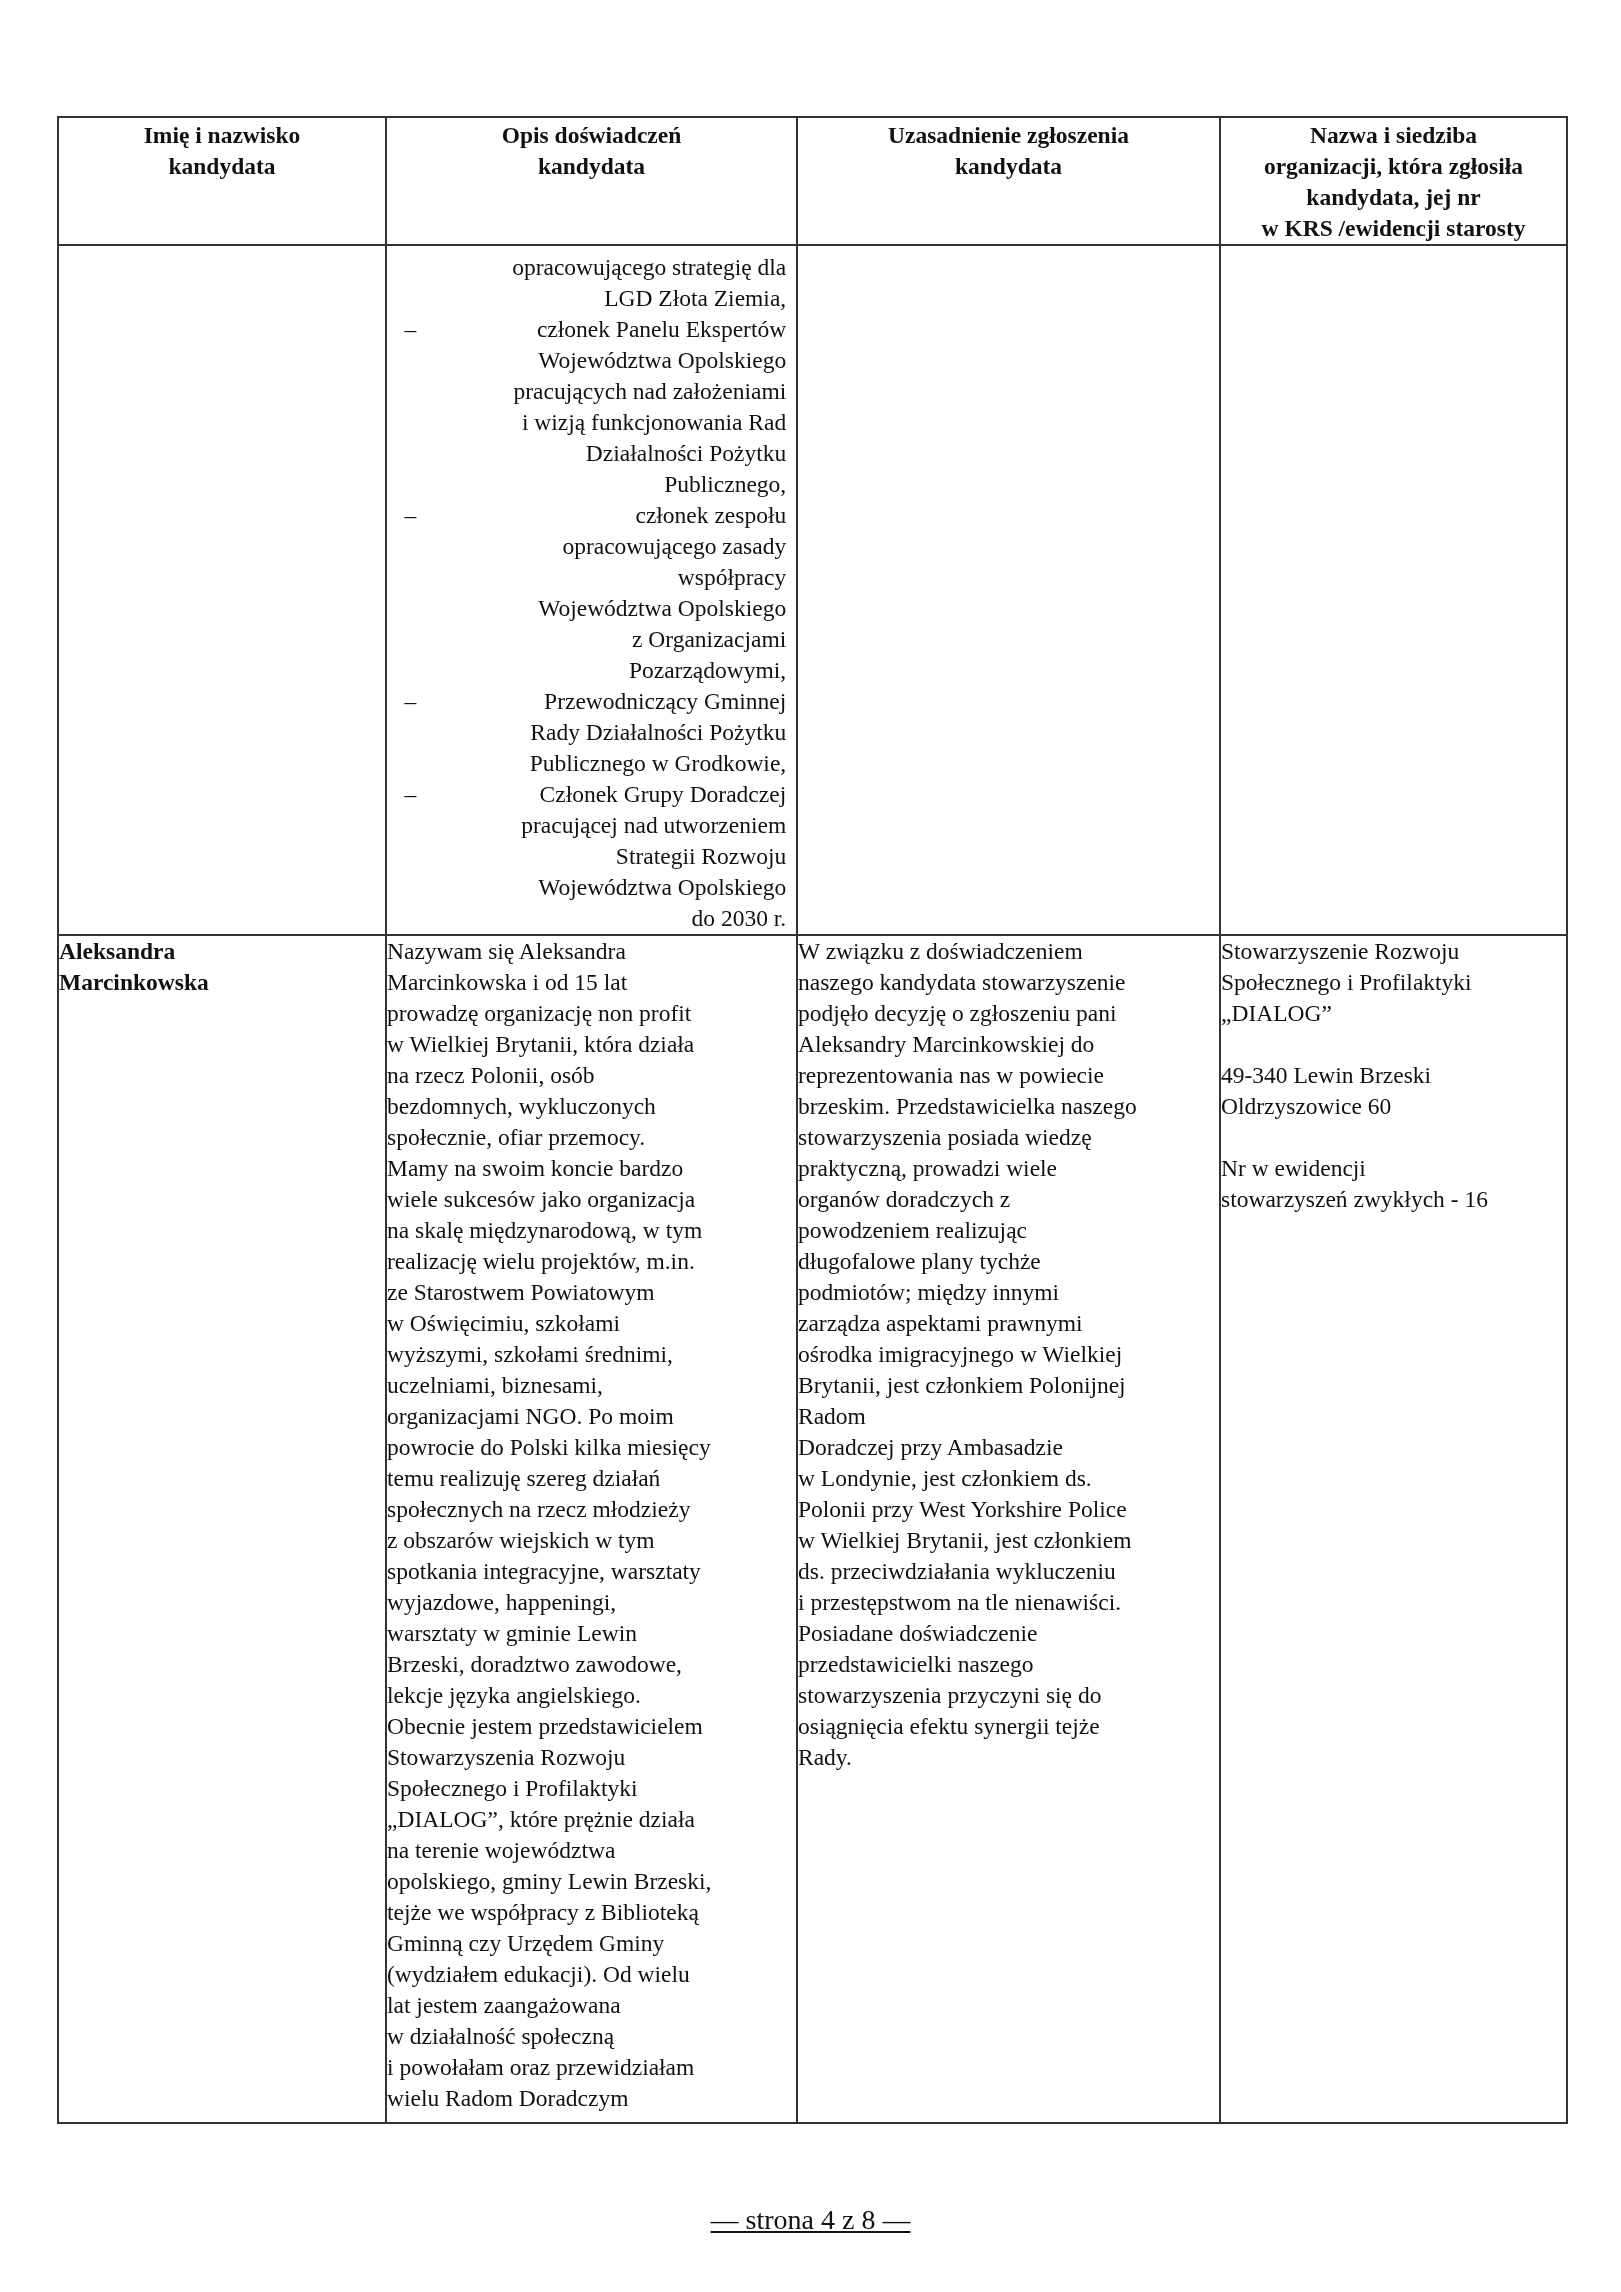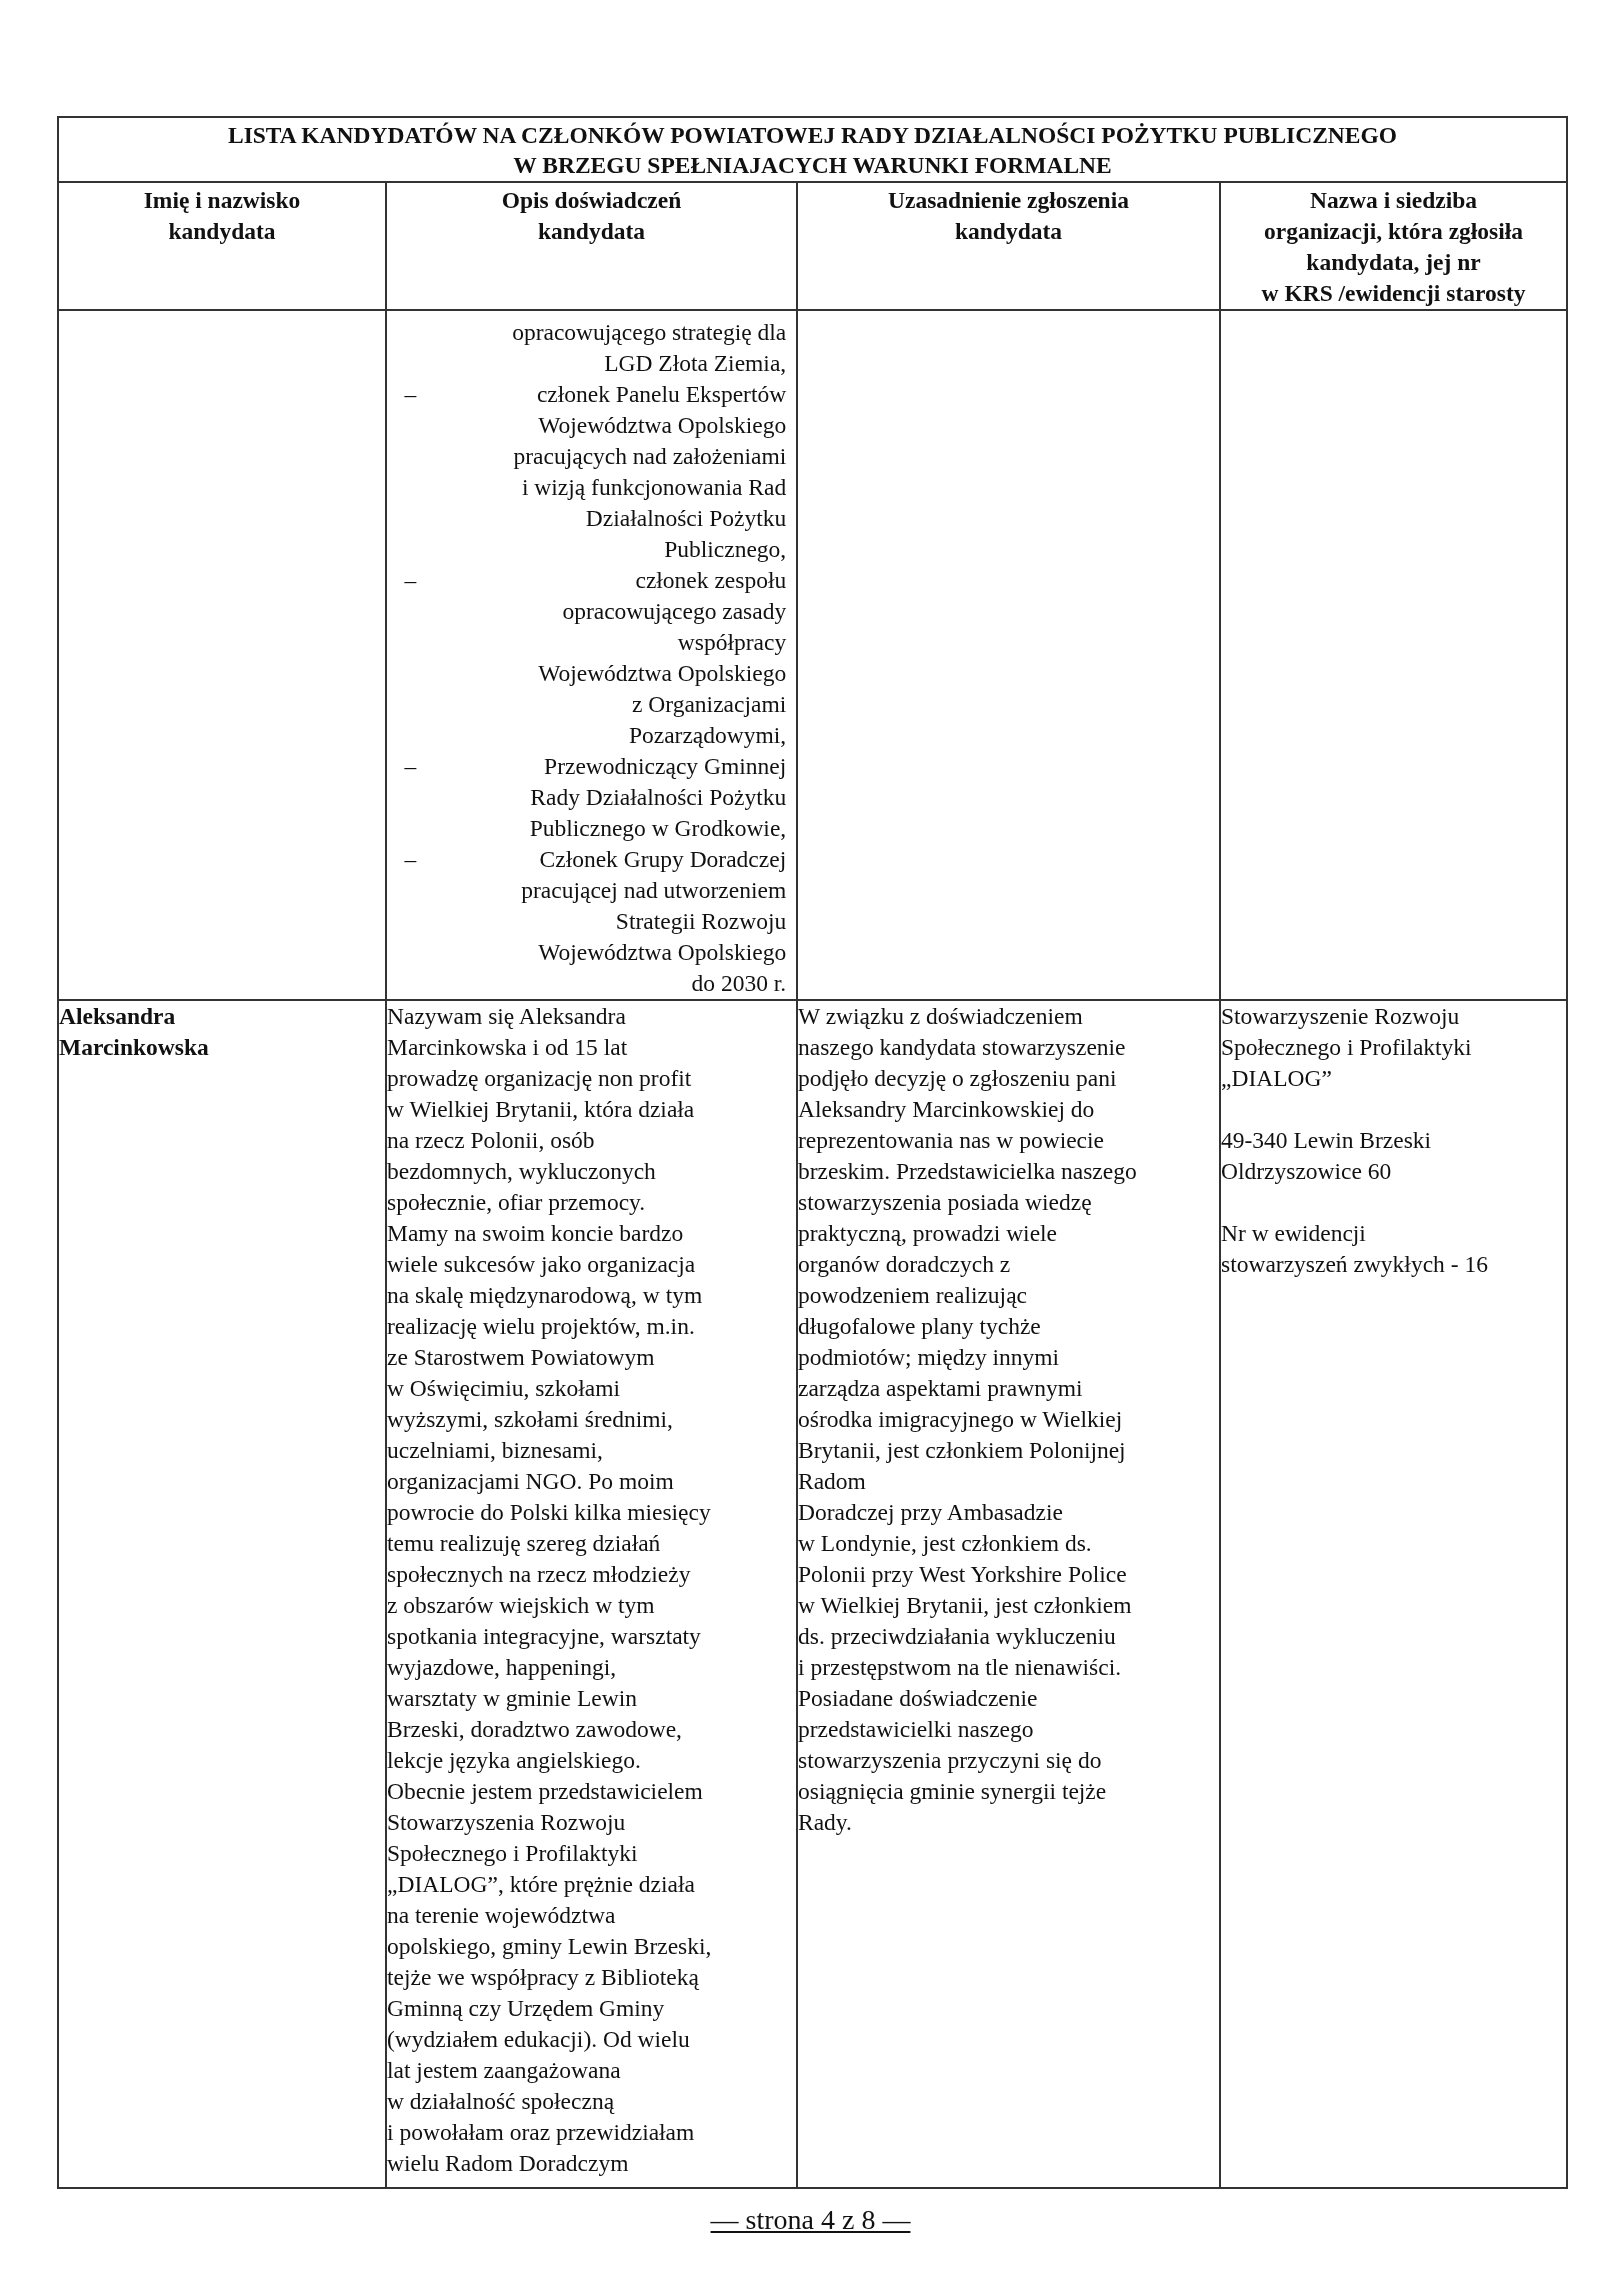--- a/index.html
+++ b/index.html
@@ -110,26 +110,20 @@
 <body>
 
 <table class="page-table">
   <colgroup>
     <col style="width:328px">
     <col style="width:411px">
     <col style="width:423px">
     <col style="width:347px">
   </colgroup>
   <tbody>
-      <tr>
-    <td colspan="4" class="title-cell">
-      <span class="title-line">LISTA KANDYDATÓW NA CZŁONKÓW POWIATOWEJ RADY DZIAŁALNOŚCI POŻYTKU PUBLICZNEGO</span>
-      <span class="title-line">W BRZEGU SPEŁNIAJACYCH WARUNKI FORMALNE</span>
-    </td>
-  </tr>
   <tr>
     <td class="header-cell">
       <span>Imię i nazwisko</span>
       <span>kandydata</span>
     </td>
     <td class="header-cell">
       <span>Opis doświadczeń</span>
       <span>kandydata</span>
     </td>
     <td class="header-cell">
@@ -255,21 +249,21 @@
             <span class="line">Radom</span>
             <span class="line">Doradczej przy Ambasadzie</span>
             <span class="line">w Londynie, jest członkiem ds.</span>
             <span class="line">Polonii przy West Yorkshire Police</span>
             <span class="line">w Wielkiej Brytanii, jest członkiem</span>
             <span class="line">ds. przeciwdziałania wykluczeniu</span>
             <span class="line">i przestępstwom na tle nienawiści.</span>
             <span class="line">Posiadane doświadczenie</span>
             <span class="line">przedstawicielki naszego</span>
             <span class="line">stowarzyszenia przyczyni się do</span>
-            <span class="line">osiągnięcia gminie synergii tejże</span>
+            <span class="line">osiągnięcia efektu synergii tejże</span>
             <span class="line">Rady.</span>
           </div>
     </td>
     <td class="body-cell cand-org">
       <div class="org-block" id="org-name">
             <span class="line">Stowarzyszenie Rozwoju</span>
             <span class="line">Społecznego i Profilaktyki</span>
             <span class="line">„DIALOG”</span>
           </div>
       <div class="org-block" id="org-address">

